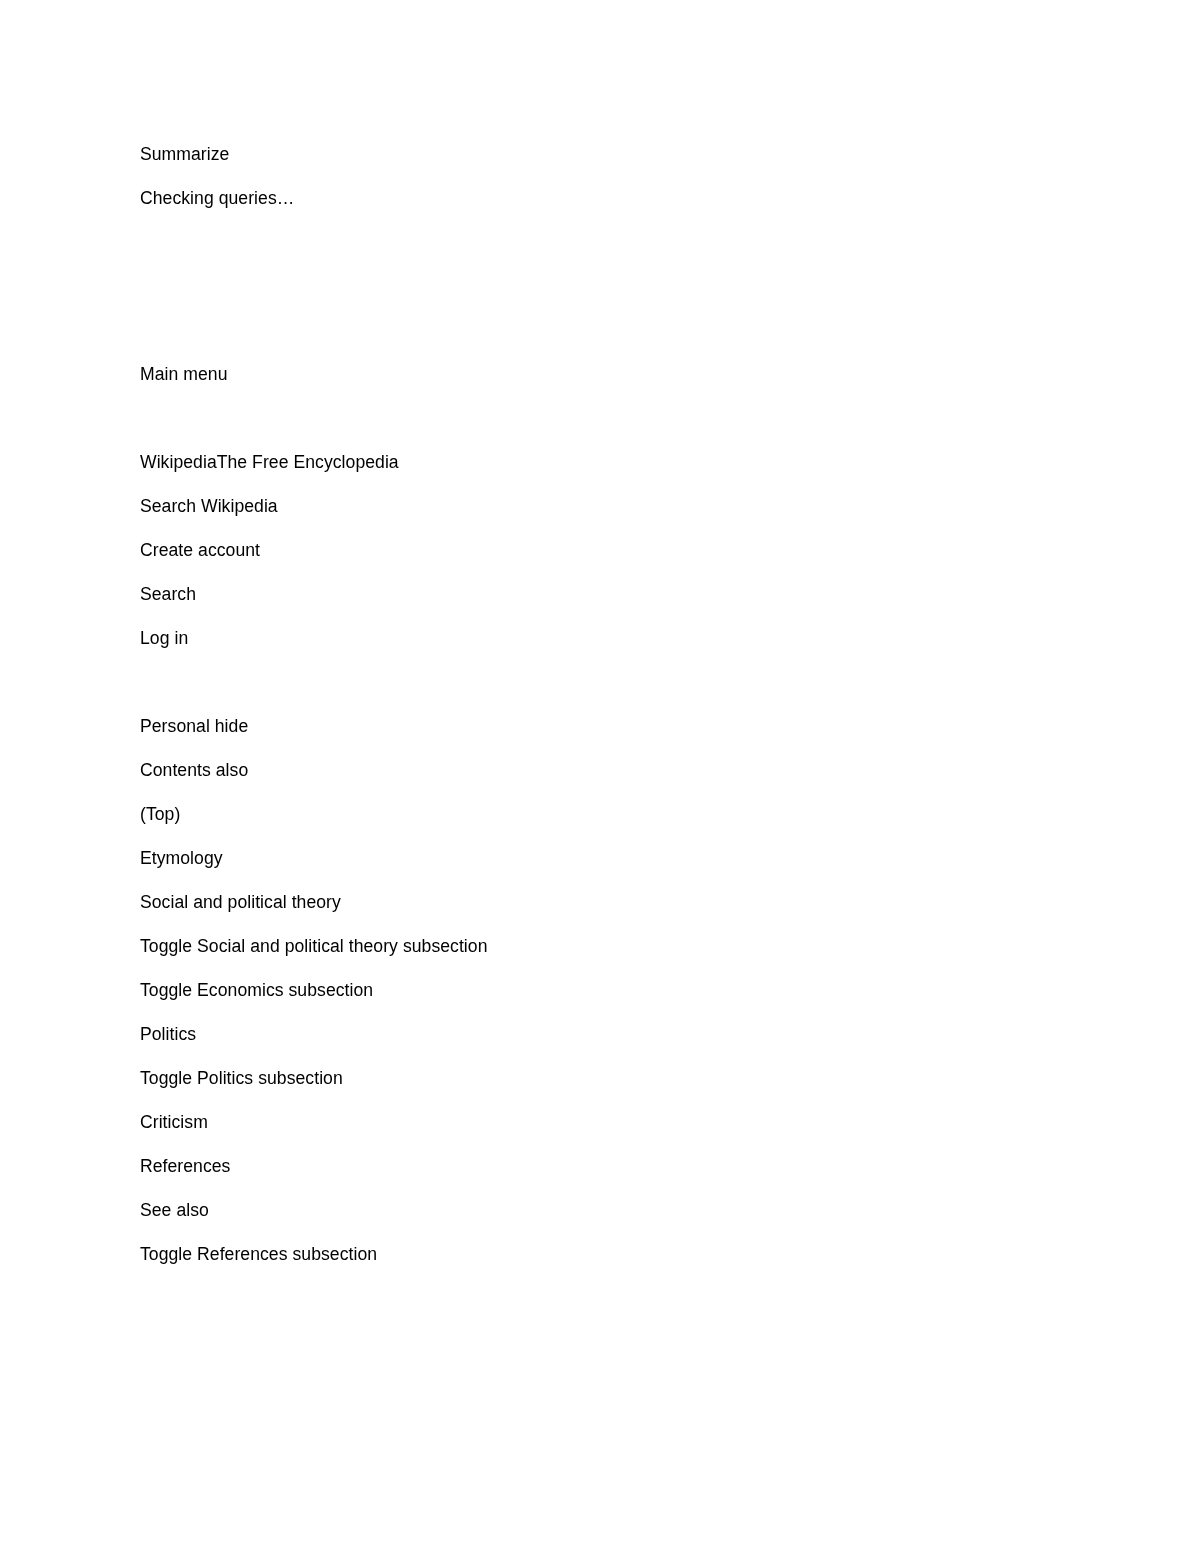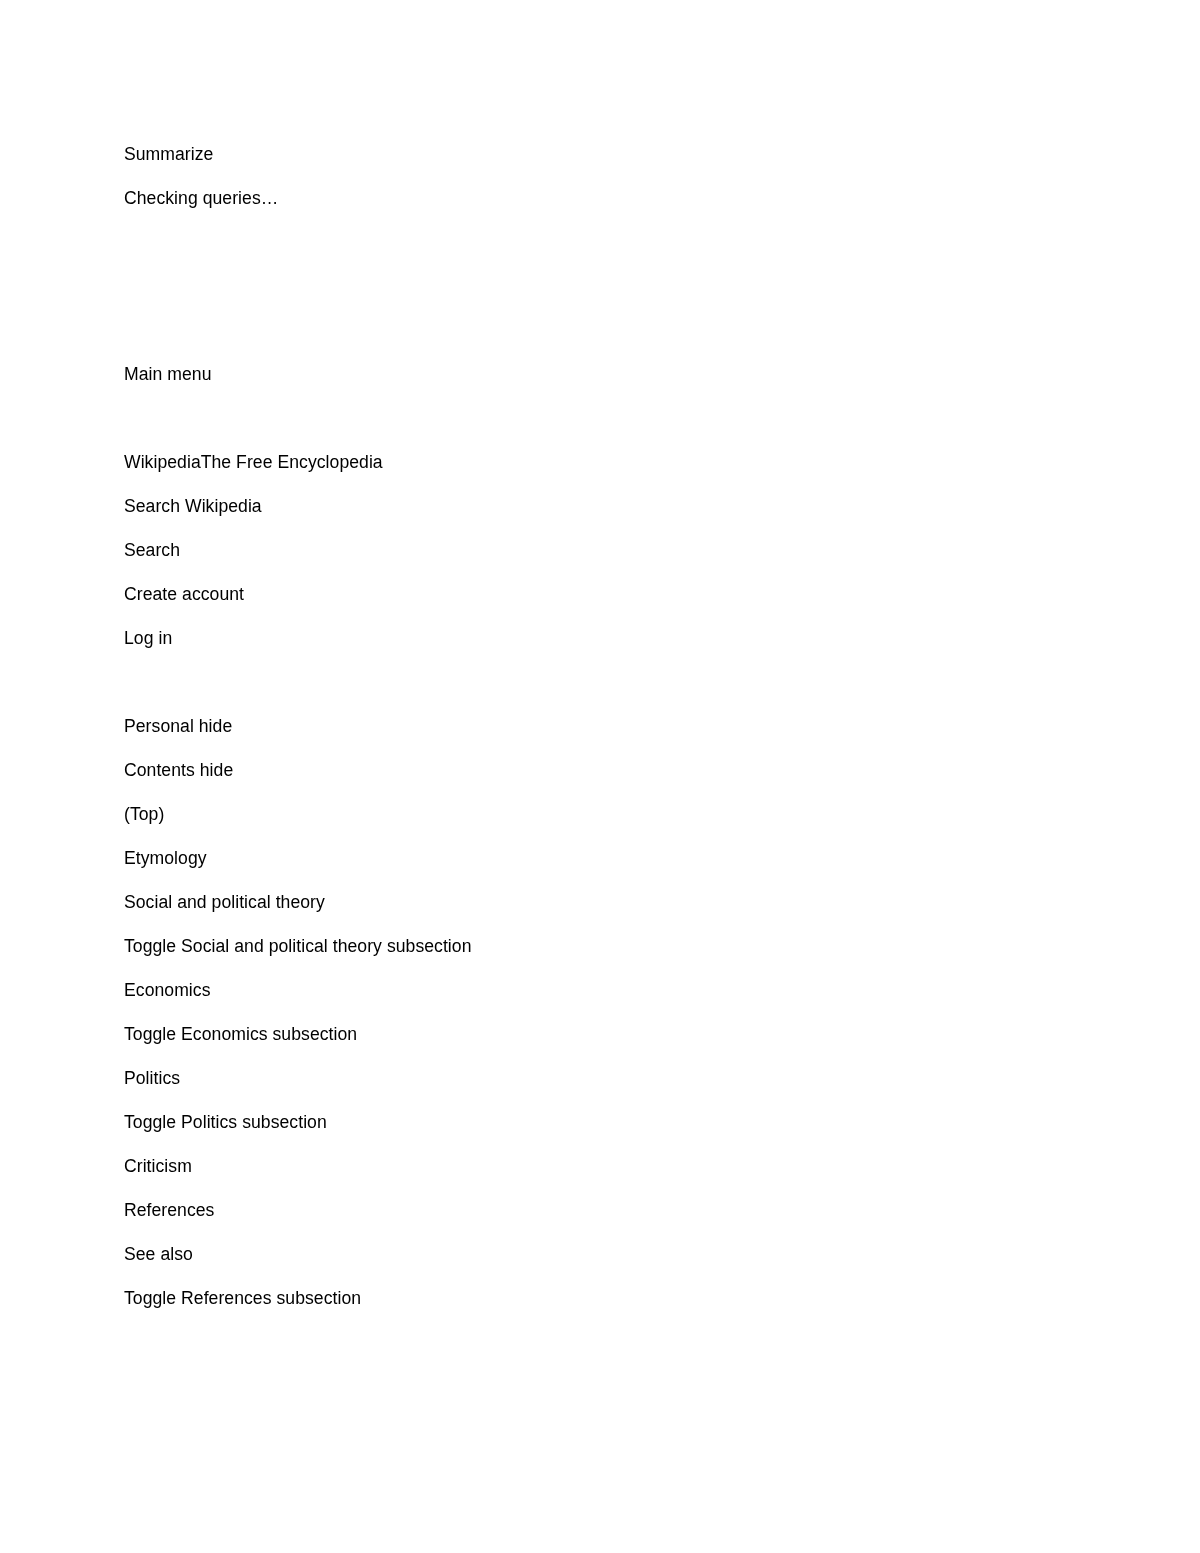--- a/index.html
+++ b/index.html
@@ -20,21 +20,21 @@
     width: 1200px;
     height: 1553px;
     background: #ffffff;
     box-sizing: border-box;
     overflow: hidden;
   }
 
   
   .doc-body {
     position: absolute;
-    left: 124px;
+    left: 140px;
     top: 143px;
     width: 940px;
   }
 
   
   .para {
     font-size: 17.6px;
     line-height: 22px;
     margin: 0 0 22px 0;
     white-space: pre-wrap;
@@ -67,43 +67,42 @@
     <p class="para empty"></p>
 
     <p class="para">Main menu</p>
 
     <p class="para empty"></p>
 
     <p class="para">WikipediaThe Free Encyclopedia</p>
 
     <p class="para">Search Wikipedia</p>
 
+    <p class="para">Create account</p>
+
     <p class="para">Search</p>
-
-    <p class="para">Create account</p>
 
     <p class="para">Log in</p>
 
     <p class="para empty"></p>
 
     <p class="para">Personal hide</p>
 
-    <p class="para">Contents hide</p>
+    <p class="para">Contents also</p>
 
     <p class="para">(Top)</p>
 
     <p class="para">Etymology</p>
 
 
 
     <p class="para">Social and political theory</p>
 
     <p class="para">Toggle Social and political theory subsection</p>
 
-    <p class="para">Economics</p>
 
     <p class="para">Toggle Economics subsection</p>
 
     <p class="para">Politics</p>
 
     <p class="para">Toggle Politics subsection</p>
 
     <p class="para">Criticism</p>
 
     <p class="para">References</p>

